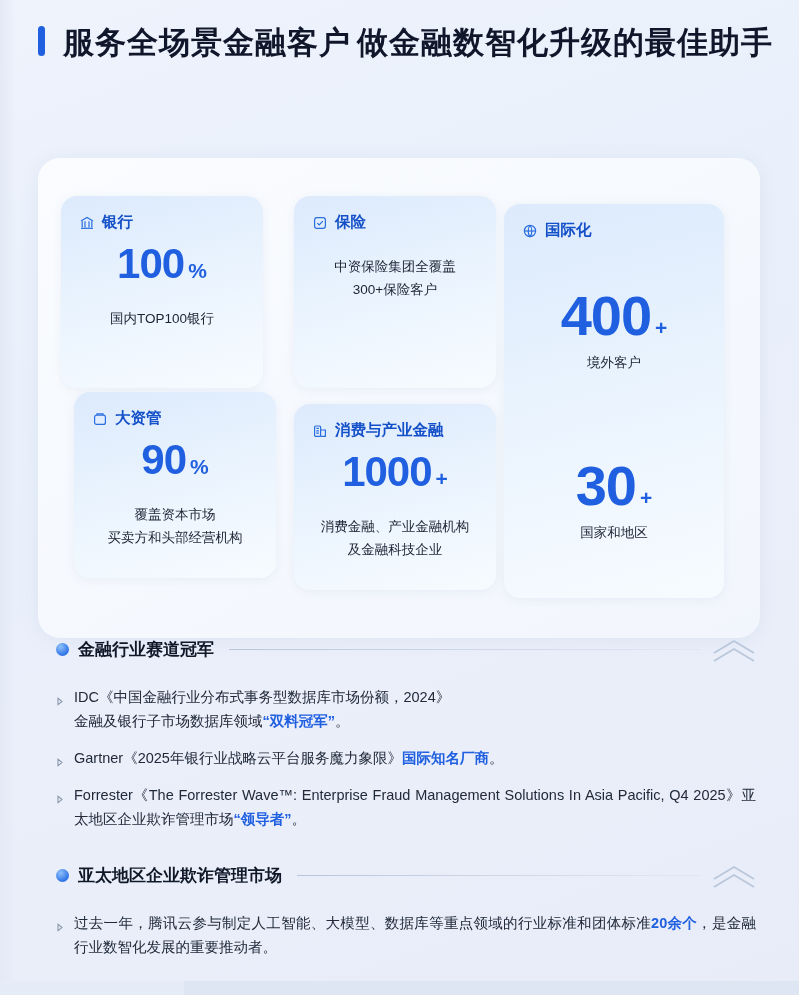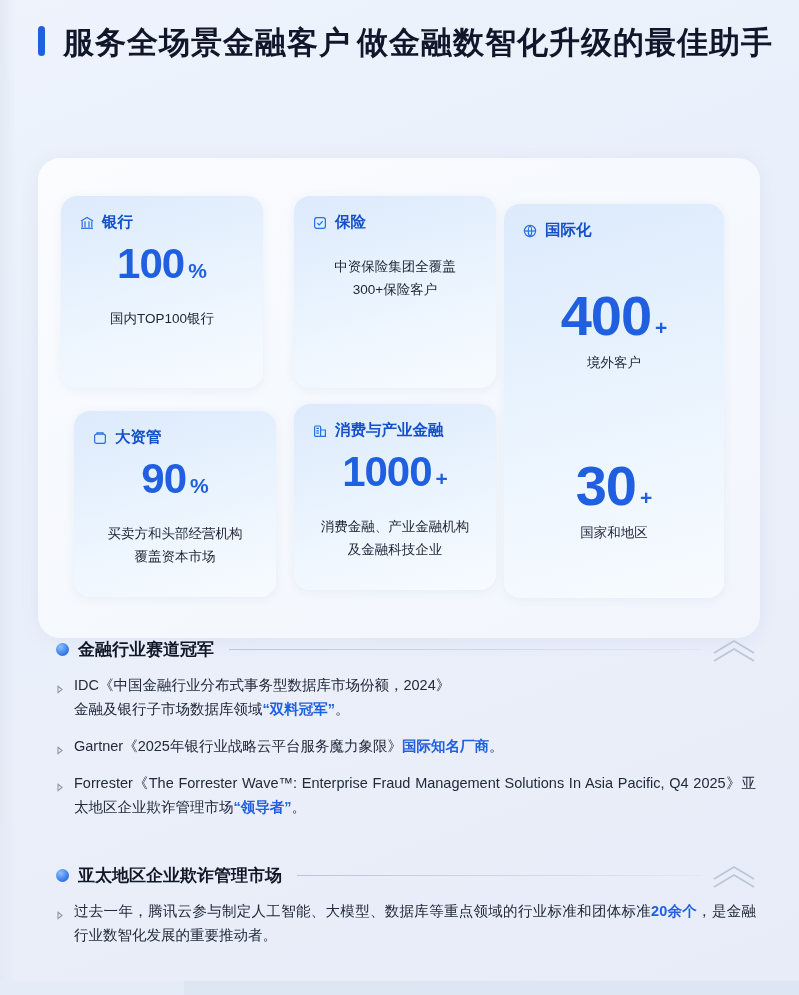--- a/index.html
+++ b/index.html
@@ -112,21 +112,21 @@
     text-align: center;
     font-size: 13.5px;
     color: #1c2333;
     line-height: 1.7;
   }
   
   #cell-bank      { left: 23px;  top: 0px;   width: 202px; height: 192px; }
   #cell-insurance { left: 256px; top: 0px;   width: 202px; height: 192px; }
   #cell-intl      { left: 466px; top: 8px;   width: 220px; height: 394px;
                     display: flex; flex-direction: column; }
-  #cell-asset     { left: 36px;  top: 215px; width: 202px; height: 186px; }
+  #cell-asset     { left: 36px;  top: 196px; width: 202px; height: 186px; }
   #cell-consumer  { left: 256px; top: 208px; width: 202px; height: 186px; }
 
   #cell-intl .intl-block {
     flex: 1;
     display: flex;
     flex-direction: column;
     justify-content: center;
     align-items: center;
   }
   #cell-intl .big-num { font-size: 56px; }
@@ -166,21 +166,21 @@
     margin-left: 6px;
     margin-right: 2px;
   }
   .chev {
     flex: none;
     color: #b9c6da;
     display: inline-flex;
     align-items: center;
   }
   .bullets {
-    margin-top: 12px;
+    margin-top: 24px;
     display: flex;
     flex-direction: column;
     gap: 13px;
   }
   .bullet {
     display: flex;
     gap: 10px;
     align-items: flex-start;
   }
   .tri {
@@ -302,22 +302,22 @@
               <path d="M5 4.2 V2.8 H11 V4.2"></path>
           </svg>
         </span>
         <span>大资管</span>
       </div>
       <div class="big-row">
         <span class="big-num">90</span>
         <span class="big-unit">%</span>
       </div>
       <div class="desc">
+        <div>覆盖资本市场</div>
         <div>买卖方和头部经营机构</div>
-        <div>覆盖资本市场</div>
       </div>
     </div>
 
     <div class="cell" id="cell-consumer">
       <div class="cell-head">
         <span class="ico">
           <svg width="16" height="16" viewBox="0 0 16 16" fill="none" stroke="currentColor" stroke-width="1.2">
             <rect x="2.6" y="3" width="6" height="10.4" rx="1"></rect>
               <path d="M8.6 7 H13.4 V13.4 H8.6"></path>
               <path d="M4.3 5.4 H6.9 M4.3 7.8 H6.9 M4.3 10.2 H6.9"></path>

